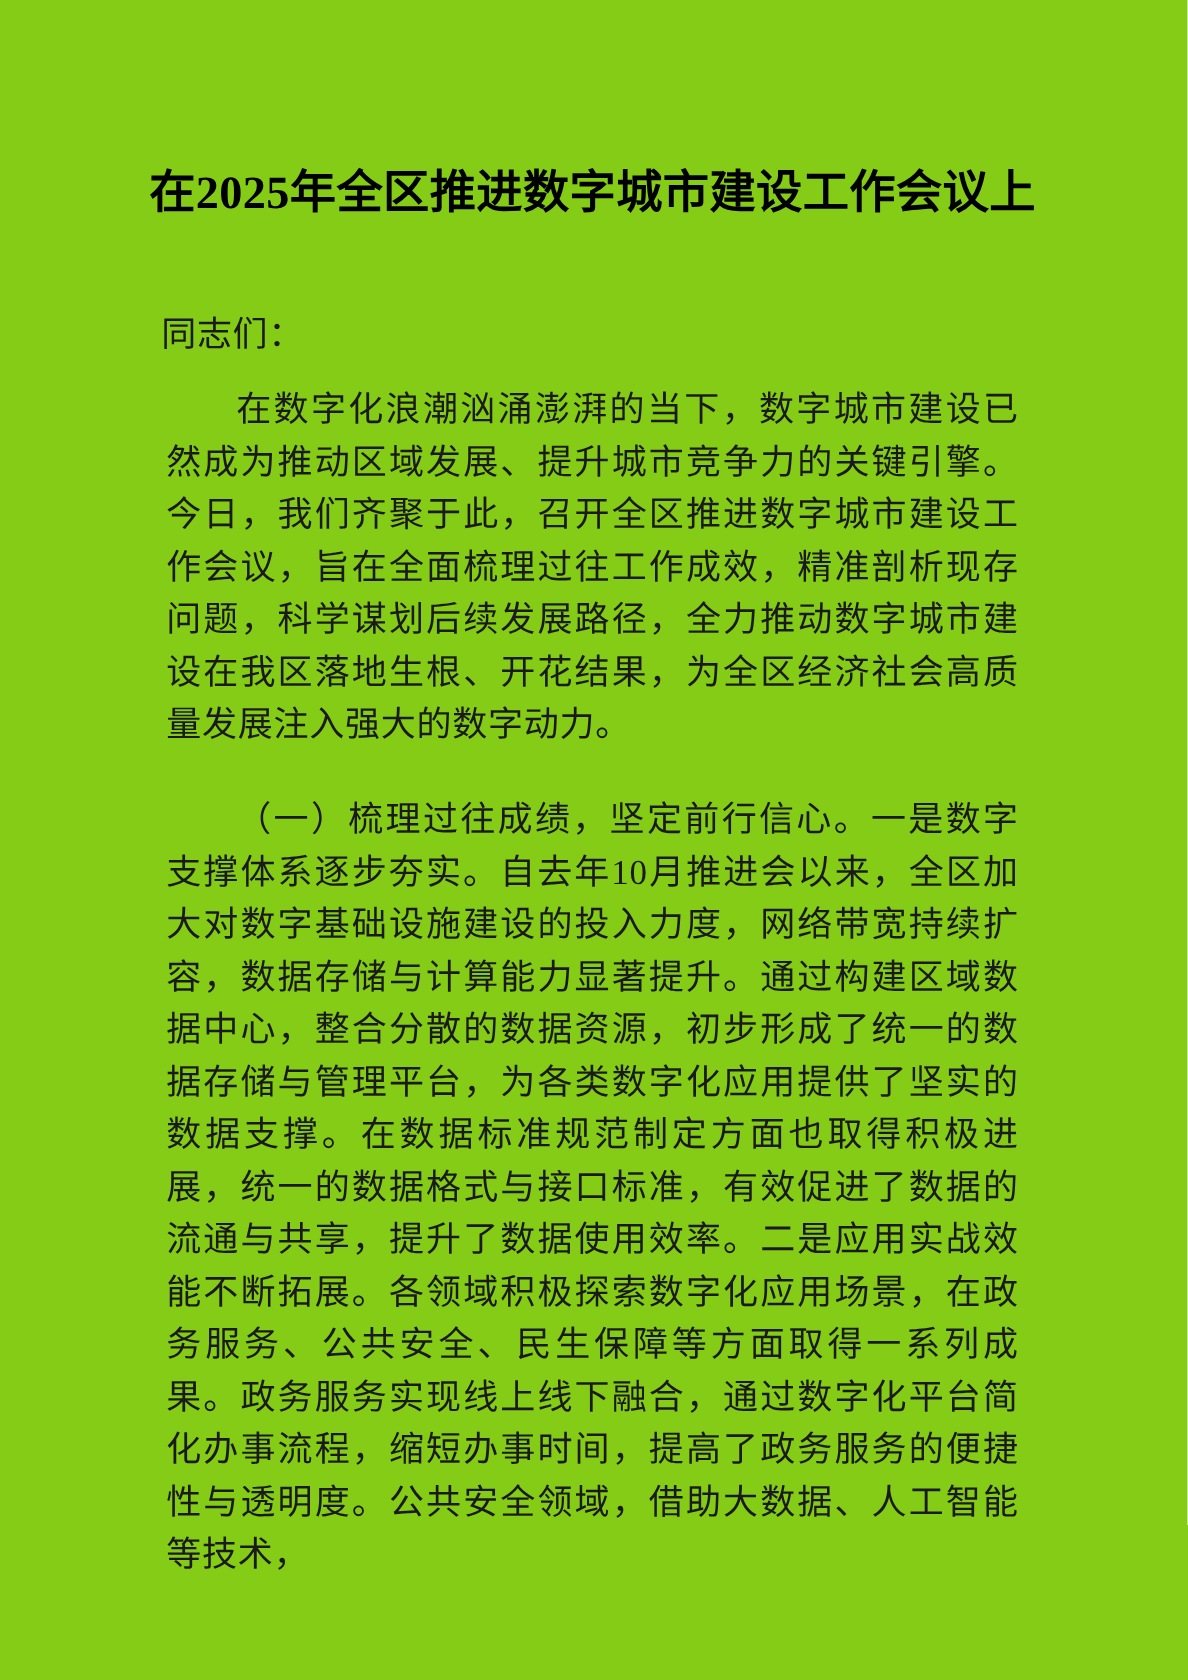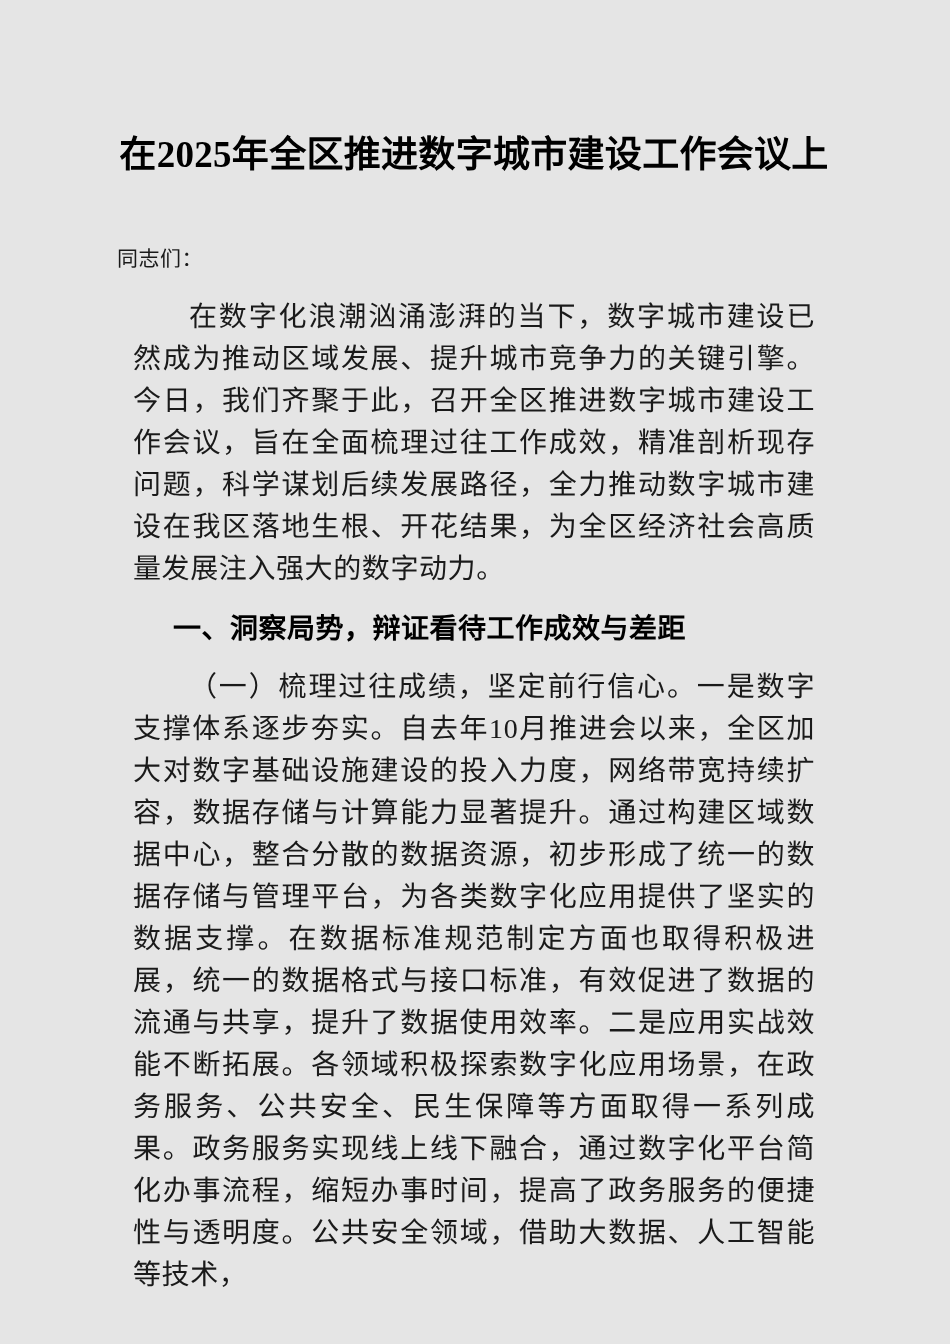--- a/index.html
+++ b/index.html
@@ -6,21 +6,21 @@
   html, body {
     margin: 0;
     padding: 0;
     background: #ffffff;
   }
 
   .page {
     position: relative;
     width: 950px;
     height: 1344px;
-    background: #e5e5e5;
+    background: #84cc16;
     overflow: hidden;
     box-sizing: border-box;
   }
 
   .content {
     position: absolute;
     left: 117px;
     top: 0;
     width: 714px;
   }
@@ -38,25 +38,25 @@
     letter-spacing: 0.3px;
     word-break: break-all;
   }
 
   .title-line {
     display: block;
   }
 
   
   .salutation {
-    font-family: Liberation Serif, serif;
-    font-size: 21px;
+    font-family: Liberation Mono, monospace;
+    font-size: 28px;
     line-height: 42px;
     color: #1a1a1a;
-    margin: 0;
+    margin: 12px;
     padding-top: 58px;
     text-indent: 0;
     letter-spacing: 0.5px;
   }
 
   
   .body-para {
     font-family: "Liberation Serif", "DejaVu Serif", serif;
     font-size: 28px;
     line-height: 42px;
@@ -93,18 +93,17 @@
     <h1 class="doc-title">
       <span class="title-line">在2025年全区推进数字城市建设工作会议上</span>
     </h1>
 
     <p class="salutation">同志们：</p>
 
     <p class="body-para">在数字化浪潮汹涌澎湃的当下，数字城市建设已然成为推动区域发展、提升城市竞争力的关键引擎。今日，我们齐聚于此，召开全区推进数字城市建设工作会议，旨在全面梳理过往工作成效，精准剖析现存问题，科学谋划后续发展路径，全力推动数字城市建设在我区落地生根、开花结果，为全区经济社会高质量发展注入强大的数字动力。</p>
 
     <div class="spacer-sm"></div>
 
-    <p class="section-heading">一、洞察局势，辩证看待工作成效与差距</p>
 
     <p class="body-para">（一）梳理过往成绩，坚定前行信心。一是数字支撑体系逐步夯实。自去年10月推进会以来，全区加大对数字基础设施建设的投入力度，网络带宽持续扩容，数据存储与计算能力显著提升。通过构建区域数据中心，整合分散的数据资源，初步形成了统一的数据存储与管理平台，为各类数字化应用提供了坚实的数据支撑。在数据标准规范制定方面也取得积极进展，统一的数据格式与接口标准，有效促进了数据的流通与共享，提升了数据使用效率。二是应用实战效能不断拓展。各领域积极探索数字化应用场景，在政务服务、公共安全、民生保障等方面取得一系列成果。政务服务实现线上线下融合，通过数字化平台简化办事流程，缩短办事时间，提高了政务服务的便捷性与透明度。公共安全领域，借助大数据、人工智能等技术，</p>
 
   </div>
 </div>
 
 </body></html>

